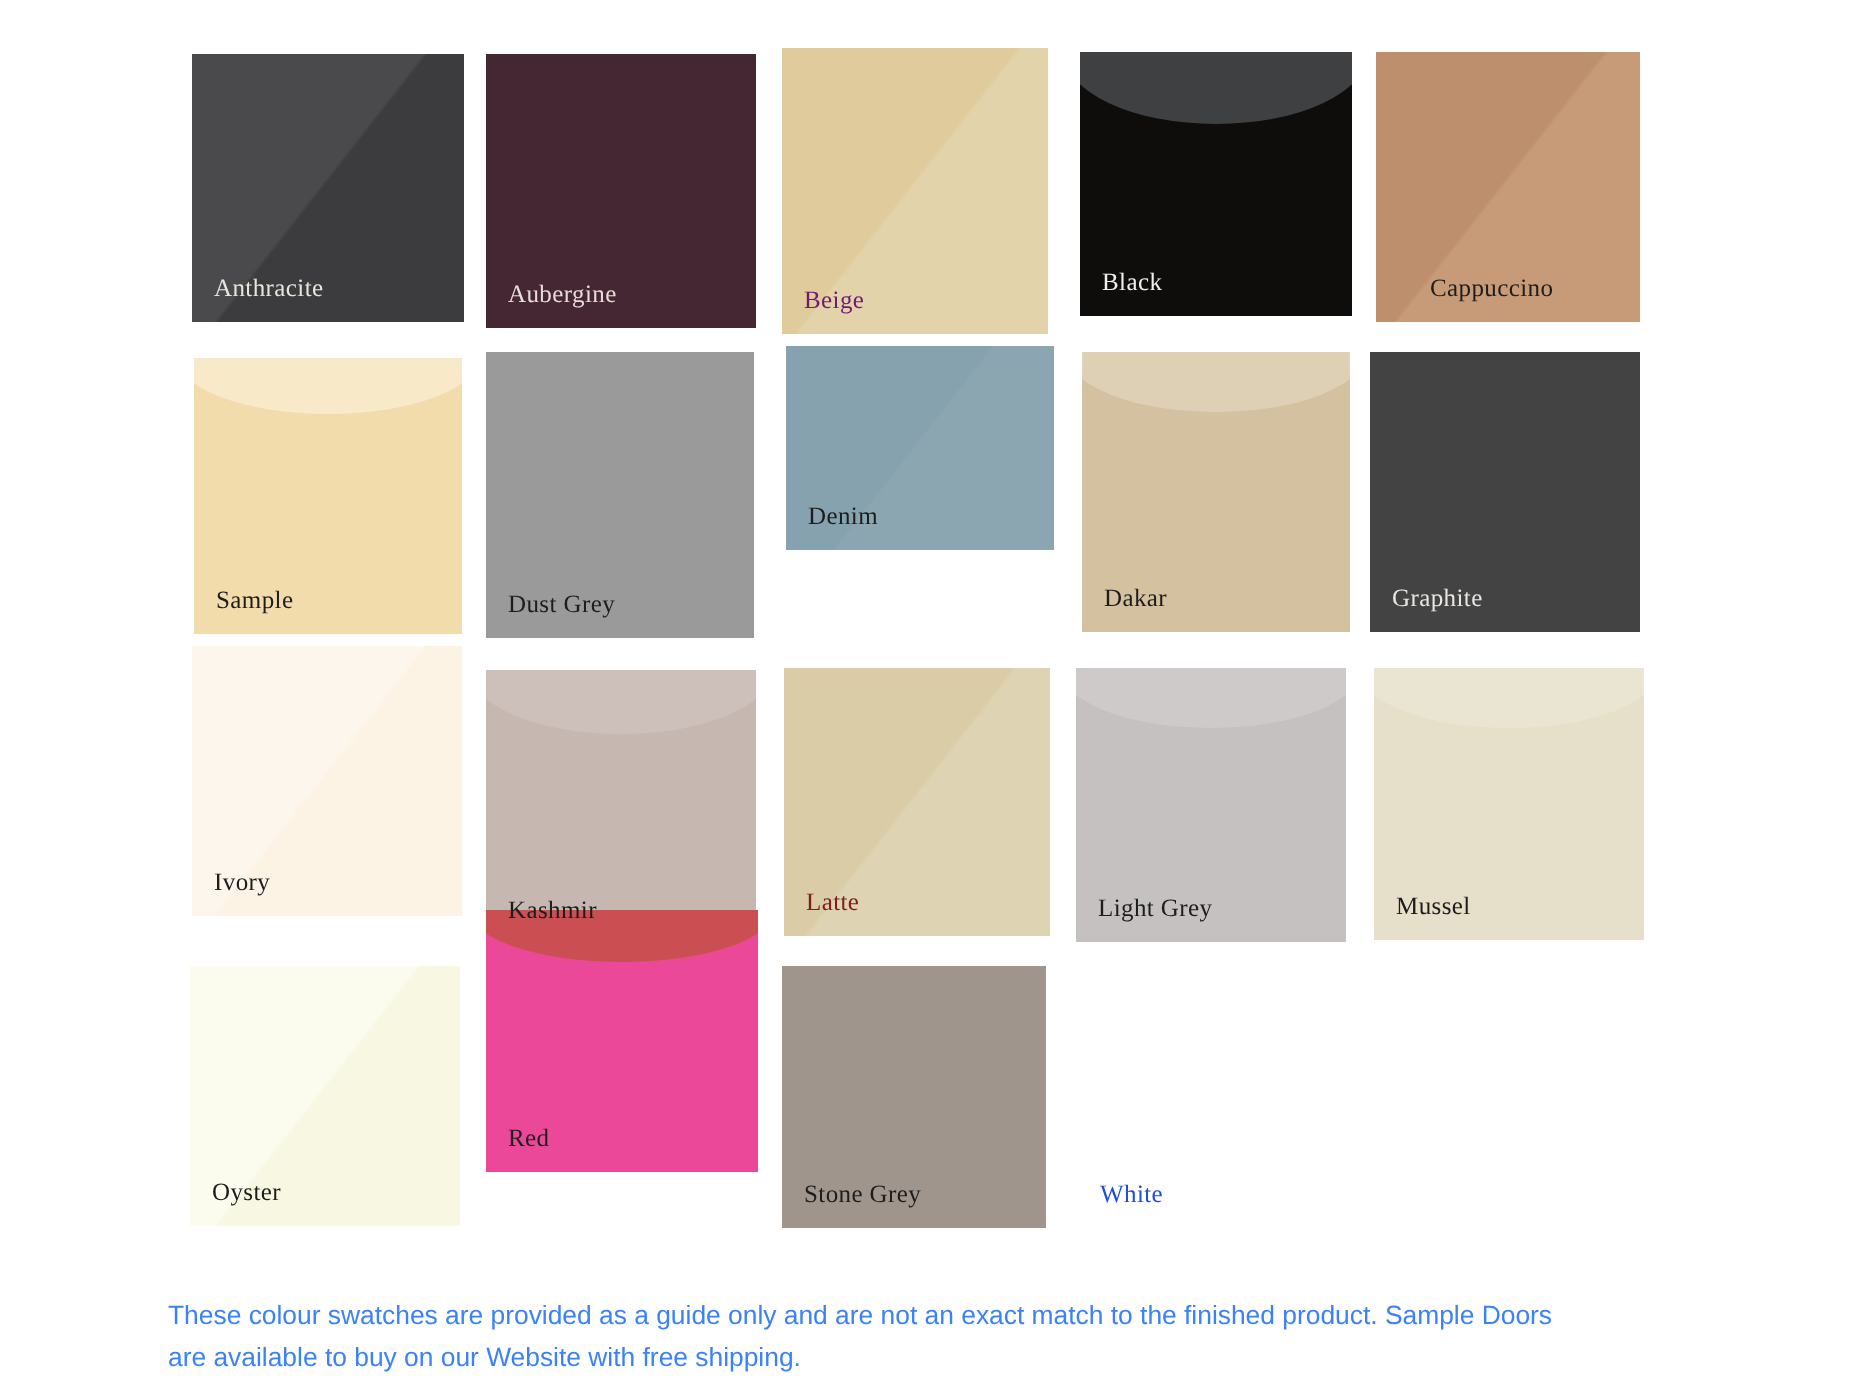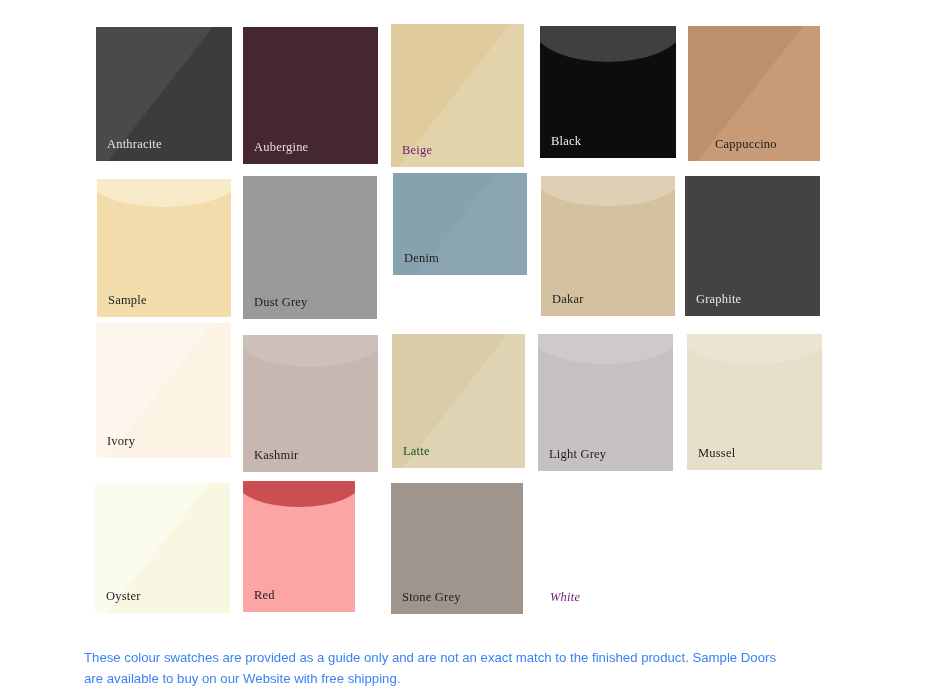--- a/index.html
+++ b/index.html
@@ -103,41 +103,41 @@
       <div class="swatch" style="left: 96px; top: 323px; width: 135px; height: 135px; background: rgb(253, 243, 229);">
         <div class="sheen-diag" style="background: linear-gradient(128deg, rgb(253, 246, 236) 0%, rgb(253, 246, 236) 48%, rgb(253, 243, 229) 49%, rgb(253, 243, 229) 100%);"></div>
         <span class="label" style="color: rgb(29, 29, 29);">Ivory</span>
       </div>
       <div class="swatch" style="left: 243px; top: 335px; width: 135px; height: 137px; background: rgb(198, 183, 176);">
         <div class="arc-band" style="height: 32px; background: rgb(205, 192, 186);"></div>
         <span class="label" style="color: rgb(29, 29, 29); margin-top: 28px;">Kashmir</span>
       </div>
       <div class="swatch" style="left: 392px; top: 334px; width: 133px; height: 134px; background: rgb(222, 211, 178);">
         <div class="sheen-diag" style="background: linear-gradient(128deg, rgb(217, 204, 166) 0%, rgb(217, 204, 166) 48%, rgb(222, 211, 178) 49%, rgb(222, 211, 178) 100%);"></div>
-        <span class="label" style="color: #14532d; font-family: Liberation Serif, serif;">Latte</span>
+        <span class="label" style="color: #7f1d1d; font-family: Liberation Serif, serif;">Latte</span>
       </div>
       <div class="swatch" style="left: 538px; top: 334px; width: 135px; height: 137px; background: rgb(197, 193, 192); text-align: right;">
         <div class="arc-band" style="height: 30px; background: rgb(205, 202, 201);"></div>
         <span class="label" style="color: rgb(29, 29, 29);">Light Grey</span>
       </div>
       <div class="swatch" style="left: 687px; top: 334px; width: 135px; height: 136px; background: rgb(230, 224, 203);">
         <div class="arc-band" style="height: 30px; background: rgb(234, 229, 211);"></div>
         <span class="label" style="color: rgb(29, 29, 29);">Mussel</span>
       </div>
       <div class="swatch" style="left: 95px; top: 483px; width: 135px; height: 130px; background: rgb(247, 247, 226);">
         <div class="sheen-diag" style="background: linear-gradient(128deg, rgb(251, 251, 238) 0%, rgb(251, 251, 238) 48%, rgb(247, 247, 226) 49%, rgb(247, 247, 226) 100%);"></div>
         <span class="label" style="color: rgb(29, 29, 29);">Oyster</span>
       </div>
-      <div class="swatch" style="left: 243px; top: 481px; width: 112px; height: 131px; background: #fca5a5;">
+      <div class="swatch" style="left: 243px; top: 455px; width: 136px; height: 131px; background: #ec4899;">
         <div class="arc-band" style="height: 26px; background: rgb(203, 79, 82);"></div>
         <span class="label" style="color: rgb(29, 29, 29);">Red</span>
       </div>
       <div class="swatch" style="left: 391px; top: 483px; width: 132px; height: 131px; background: rgb(160, 150, 140);">
         <div class="sheen-flat" style="background: rgb(160, 150, 140); opacity: 0.35;"></div>
         <span class="label" style="color: rgb(29, 29, 29);">Stone Grey</span>
       </div>
       <div class="swatch" style="left: 539px; top: 483px; width: 134px; height: 131px; background: transparent;">
-        <span class="label" style="color: #701a75; font-style: italic;">White</span>
+        <span class="label" style="color: #1d4ed8;">White</span>
       </div>
     </div>
 
   <p id="footer">These colour swatches are provided as a guide only and are not an exact match to the finished product.  Sample Doors are available to buy on our Website with free shipping.</p>
 </div>
 
 </body></html>

